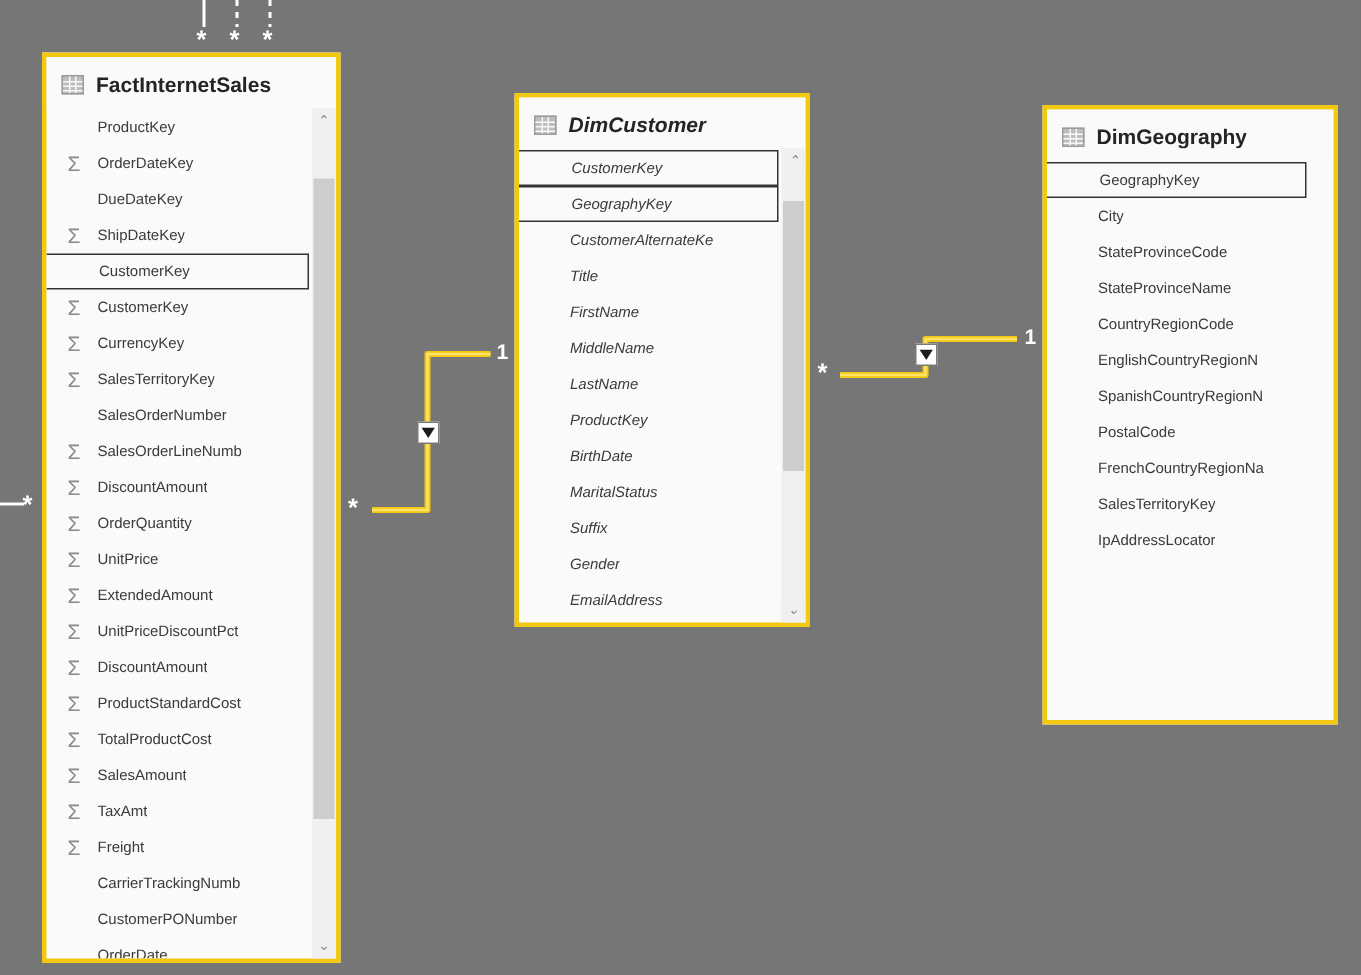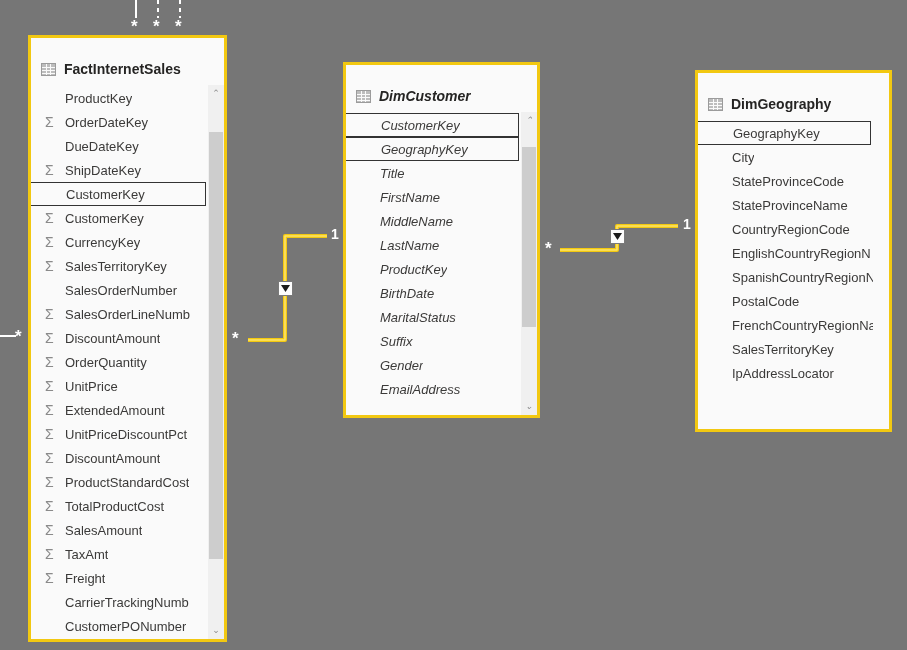--- a/index.html
+++ b/index.html
@@ -60,21 +60,20 @@
     overflow: hidden;
   }
 
   .card-header {
     flex: 0 0 auto;
     display: flex;
     align-items: center;
     gap: 8px;
     padding: 10px 10px 8px 10px;
     background: #fafafa;
-    margin-top: 13px;
   }
 
   .card-title {
     font-size: 14px;
     font-weight: bold;
     color: #252423;
     white-space: nowrap;
     overflow: hidden;
   }
 
@@ -130,21 +129,21 @@
     flex: 0 0 auto;
     width: 20px;
     font-size: 14px;
     color: #8a8a8a;
     text-align: left;
     line-height: 1;
   }
   .field-icon.blank { visibility: hidden; }
 
   .field-name {
-    font-size: 13px;
+    font-size: 10px;
     color: #3b3a39;
     overflow: hidden;
     white-space: nowrap;
   }
 
   
   .field-row.selected {
     background: #fafafa;
     border: 1px solid #333333;
     margin-left: -2px;
@@ -350,20 +349,24 @@
           <div class="field-row selected">
             <span class="field-icon blank"></span>
             <span class="field-name">CustomerKey</span>
           </div>
           <div class="field-row selected">
             <span class="field-icon blank"></span>
             <span class="field-name">GeographyKey</span>
           </div>
           <div class="field-row">
             <span class="field-icon blank"></span>
+            <span class="field-name">CustomerAlternateKe</span>
+          </div>
+          <div class="field-row">
+            <span class="field-icon blank"></span>
             <span class="field-name">Title</span>
           </div>
           <div class="field-row">
             <span class="field-icon blank"></span>
             <span class="field-name">FirstName</span>
           </div>
           <div class="field-row">
             <span class="field-icon blank"></span>
             <span class="field-name">MiddleName</span>
           </div>
@@ -397,21 +400,21 @@
           </div>
         </div>
       <div class="scrollbar" id="sb-1">
         <div class="sb-arrow">⌃</div>
         <div class="sb-thumb" id="sbthumb-1" style="top: 35px; height: 180px;"></div>
         <div class="sb-arrow">⌄</div>
       </div>
     </div>
   </div>
 
-  <div class="table-card" id="card-2" style="left:695px; top:70px; width:197px; height:362px;">
+  <div class="table-card" id="card-2" style="left:695px; top:70px; width:197px; height:413px;">
     <div class="card-header">
       <span class="grid-icon"></span>
       <span class="card-title">DimGeography</span>
     </div>
     <div class="card-body">
       <div class="field-list" id="fields-2">
           <div class="field-row selected">
             <span class="field-icon blank"></span>
             <span class="field-name">GeographyKey</span>
           </div>

